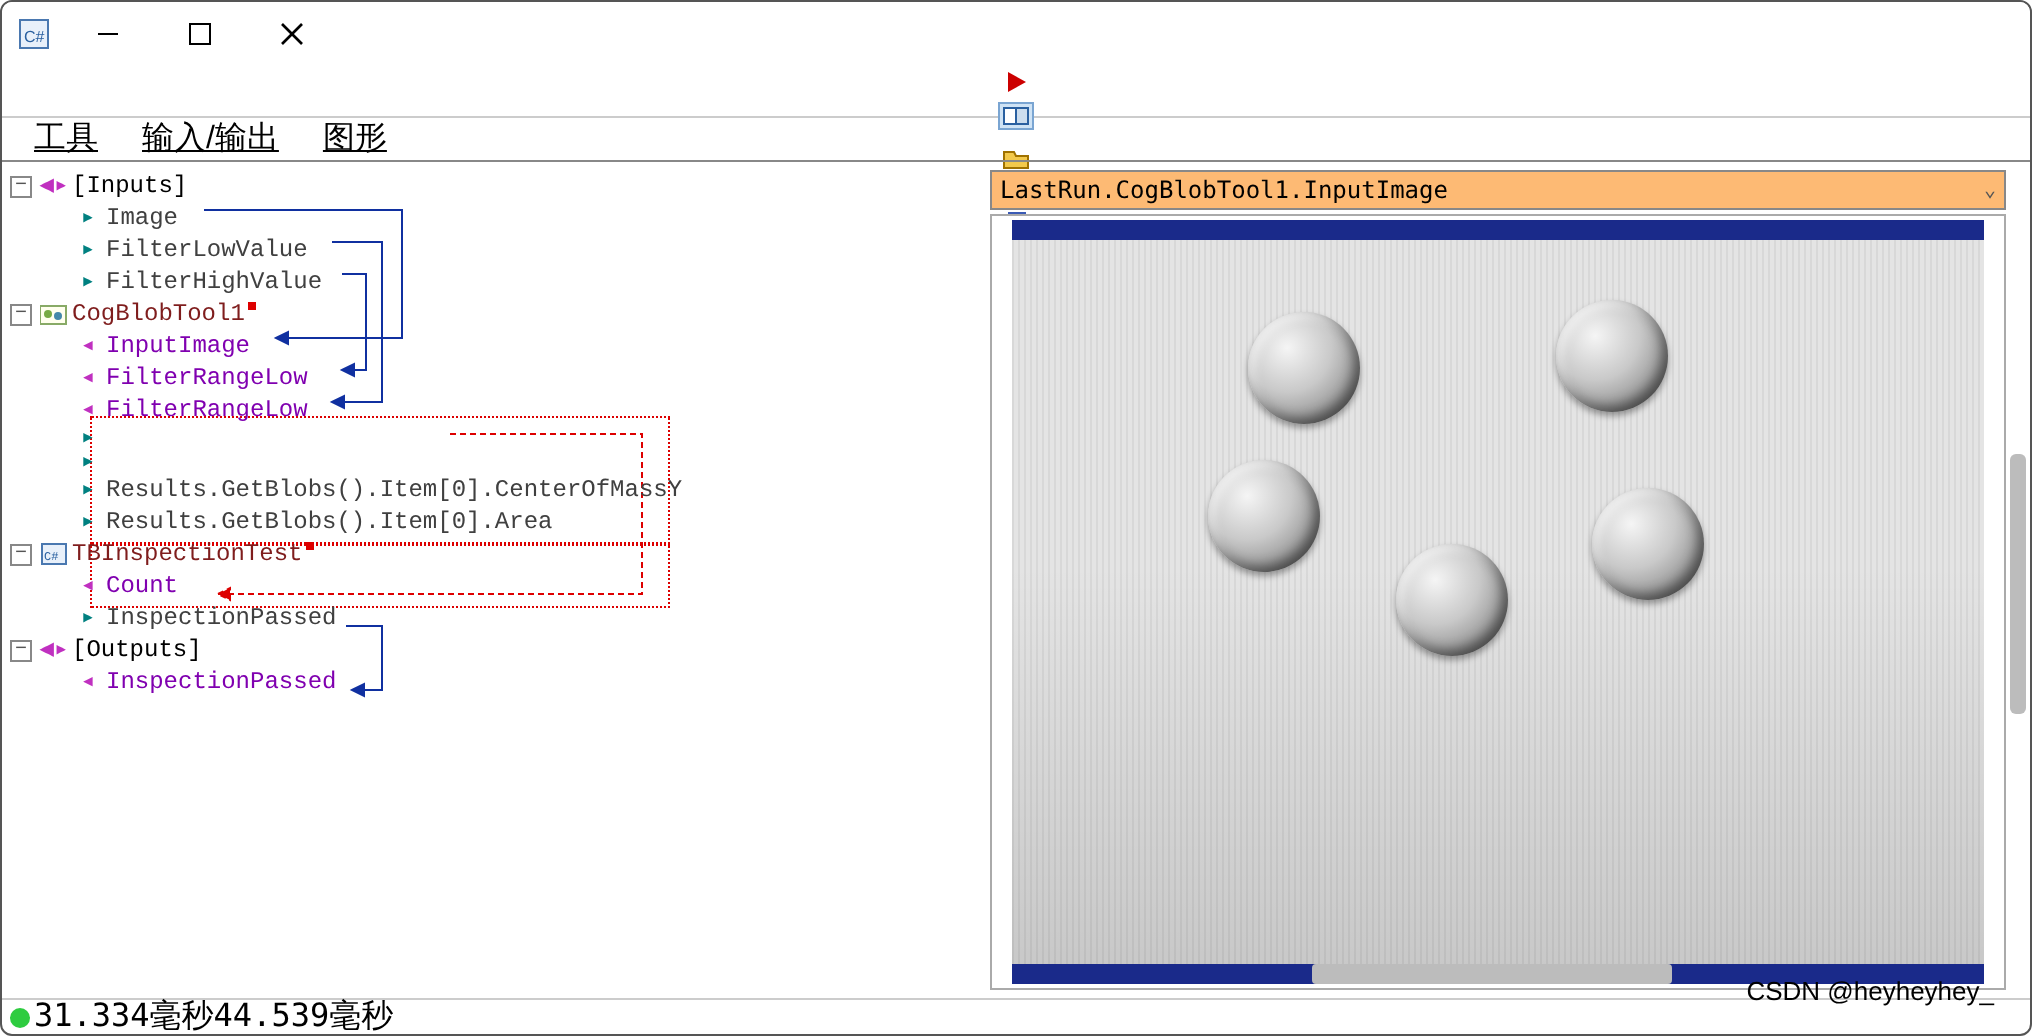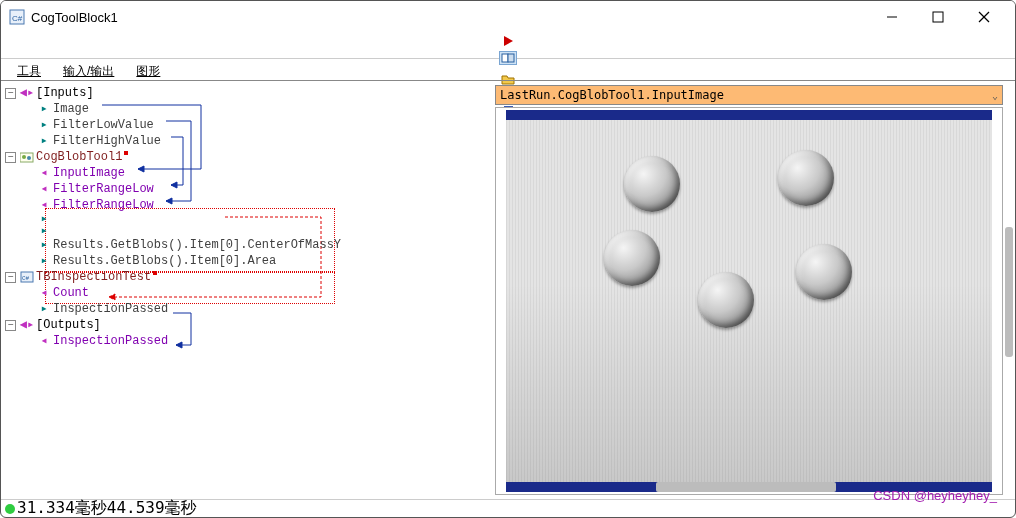--- a/index.html
+++ b/index.html
@@ -7,21 +7,21 @@
 .window { width: 1016px; height: 518px; border: 1px solid #555; border-radius: 6px; overflow: hidden; display: flex; flex-direction: column; background: #fff; position: relative; }
 .titlebar { height: 32px; display: flex; align-items: center; padding: 0 8px; background: #fff; }
 .titlebar .app-icon { width: 16px; height: 16px; margin-right: 6px; }
 .titlebar .title { font-size: 13px; flex: 1; }
 .win-btns { display: flex; }
 .win-btn { width: 46px; height: 32px; display: flex; align-items: center; justify-content: center; font-size: 14px; }
 .toolbar { height: 26px; display: flex; align-items: center; padding: 2px 4px; gap: 4px; border-bottom: 1px solid #ccc; flex-direction: column; }
 .tool-icon { width: 18px; height: 18px; display: flex; align-items: center; justify-content: center; }
 .tool-icon.sel { background: #cfe3f5; border: 1px solid #7aa5d2; }
 .tool-sep { width: 6px; }
-.tabstrip { height: 22px; display: flex; align-items: flex-end; padding-left: 6px; border-bottom: 1px solid #888; font-family: Liberation Sans, sans-serif; font-size: 12px; }
+.tabstrip { height: 22px; display: flex; align-items: flex-end; padding-left: 6px; border-bottom: 1px solid #888; font-family: Liberation Sans, sans-serif; font-size: 16px; }
 .tab { padding: 2px 10px 0 10px; margin-right: 2px; text-decoration: underline; color: #000; }
 .content { flex: 1; display: flex; overflow: hidden; }
 .left-pane { width: 490px; position: relative; overflow: hidden; padding: 4px 0 0 4px; }
 .right-pane { flex: 1; display: flex; flex-direction: column; padding: 4px 12px 4px 4px; }
 .tree { font-family: "SimSun", "Courier New", monospace; font-size: 12px; line-height: 16px; position: relative; }
 .node { display: flex; align-items: center; white-space: nowrap; position: relative; z-index: 2; }
 .toggle { width: 11px; height: 11px; border: 1px solid #888; display: inline-flex; align-items: center; justify-content: center; margin-right: 4px; font-size: 10px; line-height: 9px; background: #fff; color: #555; }
 .ind { display: inline-block; }
 .ico { width: 14px; height: 12px; display: inline-flex; align-items: center; justify-content: center; margin-right: 2px; }
 .arrow-r { color: #c030c0; font-weight: bold; }
@@ -39,36 +39,35 @@
 .img-band-top, .img-band-bot { position: absolute; left: 10px; right: 10px; height: 10px; background: #1a2a8a; }
 .img-band-top { top: 2px; }
 .img-band-bot { bottom: 2px; }
 .img-body { position: absolute; left: 10px; right: 10px; top: 12px; bottom: 12px; background: repeating-linear-gradient(90deg, #d8d8d8 0 1px, #e4e4e4 1px 3px); }
 .img-shadow { position: absolute; left: 0; right: 0; bottom: 0; height: 55%; background: linear-gradient(to bottom, rgba(0,0,0,0) 0%, rgba(0,0,0,0.12) 100%); }
 .coin { position: absolute; width: 56px; height: 56px; border-radius: 50%; background: radial-gradient(circle at 35% 32%, #f5f5f5 0%, #c9c9c9 42%, #8f8f8f 75%, #6c6c6c 100%); box-shadow: inset -3px -3px 6px rgba(0,0,0,0.45), inset 3px 3px 5px rgba(255,255,255,0.55), 0 2px 3px rgba(0,0,0,0.35); }
 .hscroll { position: absolute; left: 160px; bottom: 2px; width: 180px; height: 10px; background: #bcbcbc; border-radius: 2px; }
 .right-scroll { position: absolute; right: 2px; top: 226px; width: 8px; height: 130px; background: #bcbcbc; border-radius: 3px; }
 .statusbar { height: 18px; border-top: 1px solid #ccc; display: flex; align-items: center; padding: 0 4px; font-family: "SimSun", monospace; font-size: 16px; }
 .dot-green { width: 10px; height: 10px; border-radius: 50%; background: #2ecc40; margin-right: 2px; }
-.watermark { position: absolute; right: 18px; bottom: 14px; color: #a21caf; font-size: 13px; font-family: sans-serif; z-index: 5; }
+.watermark { position: absolute; right: 18px; bottom: 14px; color: #000000; font-size: 13px; font-family: sans-serif; z-index: 5; }
 .flag-sq { width:4px; height:4px; display:inline-block; margin-left:2px; position:relative; top:-4px; background:#d00; }
 </style>
 </head>
 <body>
 
 <div class="window">
 
   <div class="titlebar">
     <span class="app-icon">
       <svg width="16" height="16">
           <rect x="1" y="1" width="14" height="14" fill="#e8f0fa" stroke="#4a78b0"></rect>
           <text x="3" y="12" font-size="8" fill="#2a60a0">C#</text>
         </svg>
     </span>
-    <span class="title">CogToolBlock1</span>
     <div class="win-btns">
       <div class="win-btn">
           <svg width="12" height="12">
             <line x1="1" y1="6" x2="11" y2="6" stroke="#000" stroke-width="1"></line>
           </svg>
         </div>
       <div class="win-btn">
           <svg width="12" height="12">
             <rect x="1" y="1" width="10" height="10" fill="none" stroke="#000"></rect>
           </svg>

